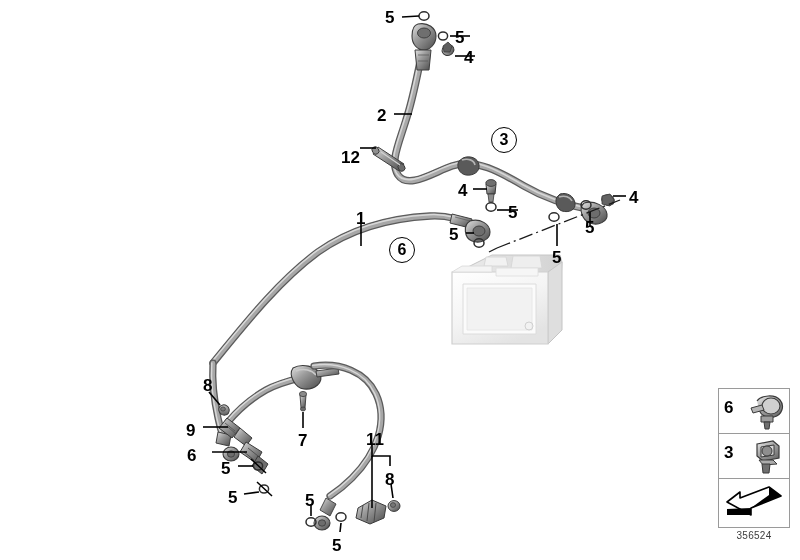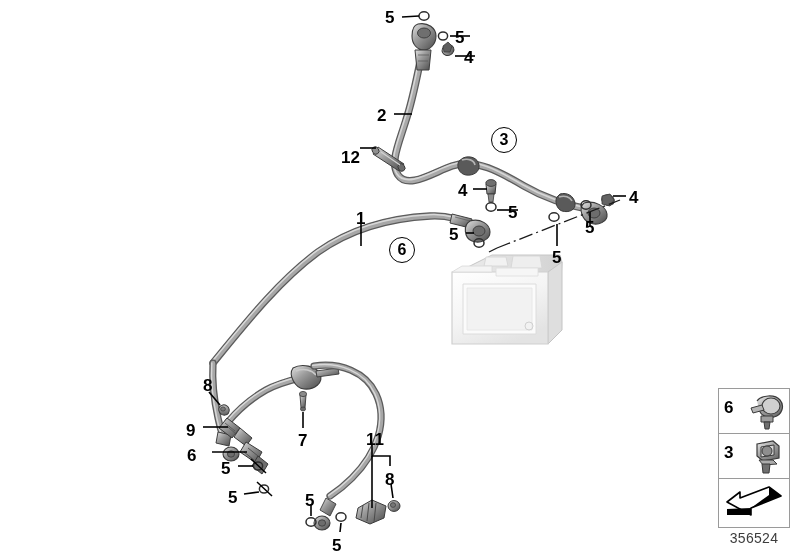--- a/index.html
+++ b/index.html
@@ -82,21 +82,21 @@
     height: 41px;
   }
   #legend-arrow-cell { height: 48px; }
   #part-number {
     position: absolute;
     left: 718px;
     top: 530px;
     width: 72px;
     text-align: center;
     font-family: "Liberation Sans", sans-serif;
-    font-size: 14px;
+    font-size: 10px;
     color: #3d3d3d;
     letter-spacing: 0.3px;
   }
 </style>
 </head>
 <body>
 
 <div id="diagram-root">
 
   <svg class="layer" viewBox="0 0 800 560" xmlns="http://www.w3.org/2000/svg">

